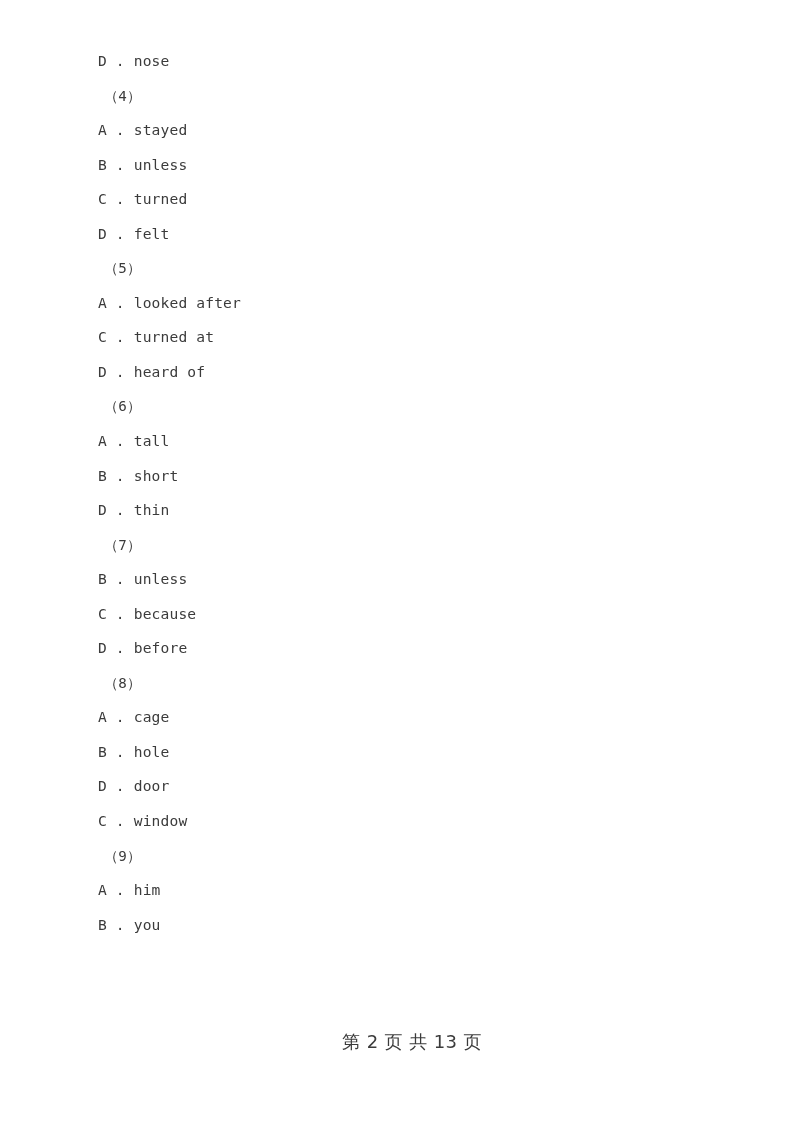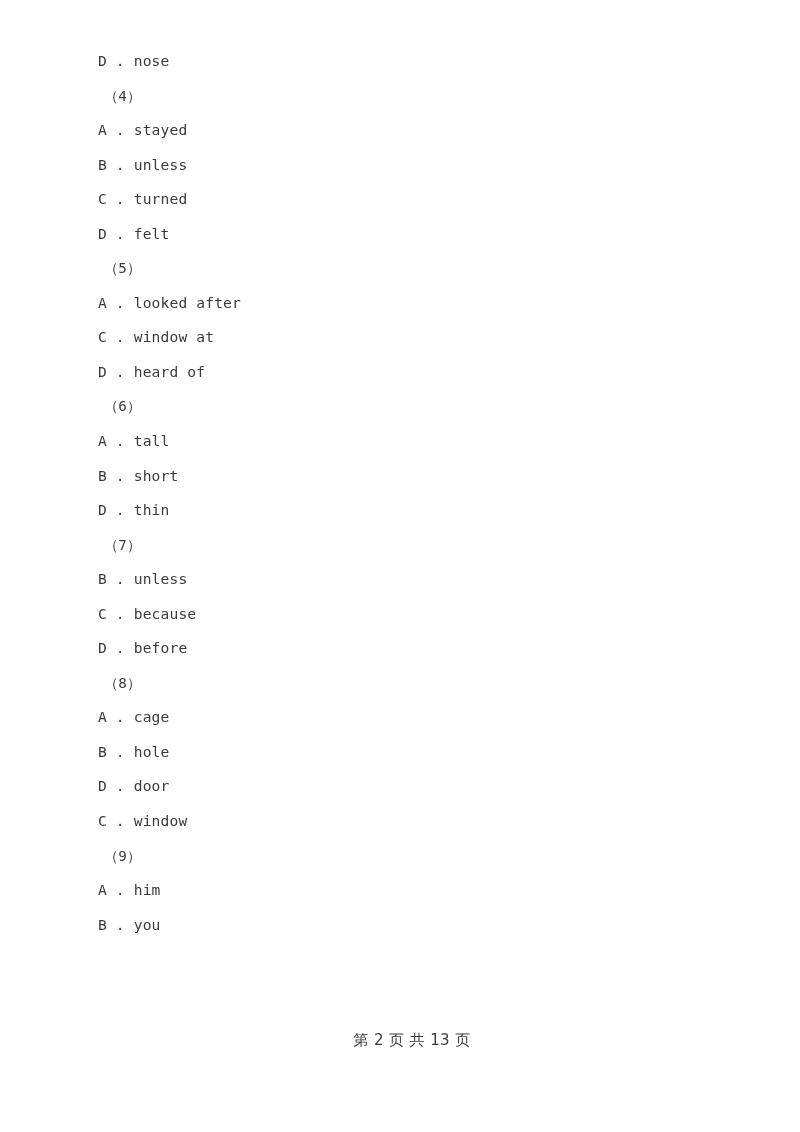--- a/index.html
+++ b/index.html
@@ -54,42 +54,42 @@
   #footer {
     position: absolute;
     left: 0;
     top: 1030px;
     width: 800px;
     text-align: center;
   }
 
   #footer .footer-text {
     display: inline-block;
-    font-size: 15px;
+    font-size: 18px;
     color: #3b3b3b;
     white-space: pre;
     font-family: "DejaVu Sans", "Liberation Sans", sans-serif;
     letter-spacing: 0.4px;
   }
 </style>
 </head>
 <body>
 
 <div id="page">
 
   <div id="content">
       <div class="line option">D . nose</div>
       <div class="line qnum">（4）</div>
       <div class="line option">A . stayed</div>
       <div class="line option">B . unless</div>
       <div class="line option">C . turned</div>
       <div class="line option">D . felt</div>
       <div class="line qnum">（5）</div>
       <div class="line option">A . looked after</div>
-      <div class="line option">C . window at</div>
+      <div class="line option">C . turned at</div>
       <div class="line option">D . heard of</div>
       <div class="line qnum">（6）</div>
       <div class="line option">A . tall</div>
       <div class="line option">B . short</div>
       <div class="line option">D . thin</div>
       <div class="line qnum">（7）</div>
       <div class="line option">B . unless</div>
       <div class="line option">C . because</div>
       <div class="line option">D . before</div>
       <div class="line qnum">（8）</div>

